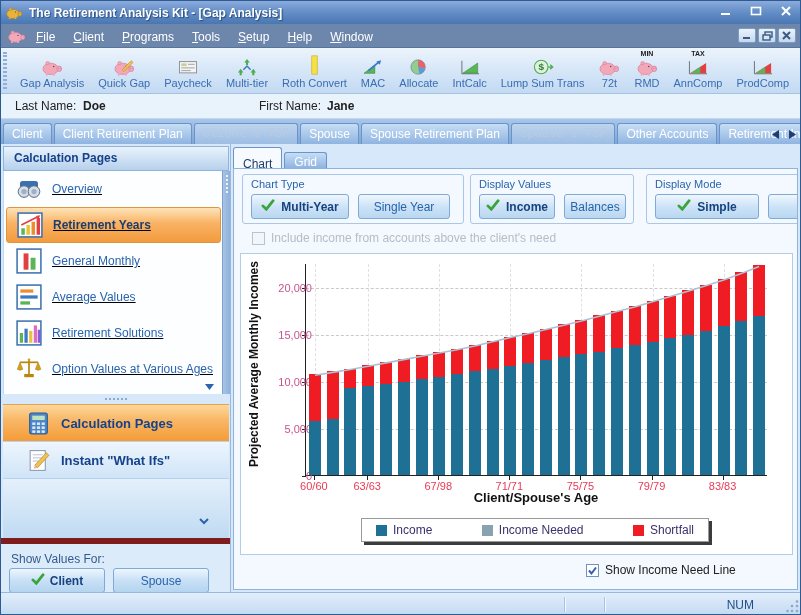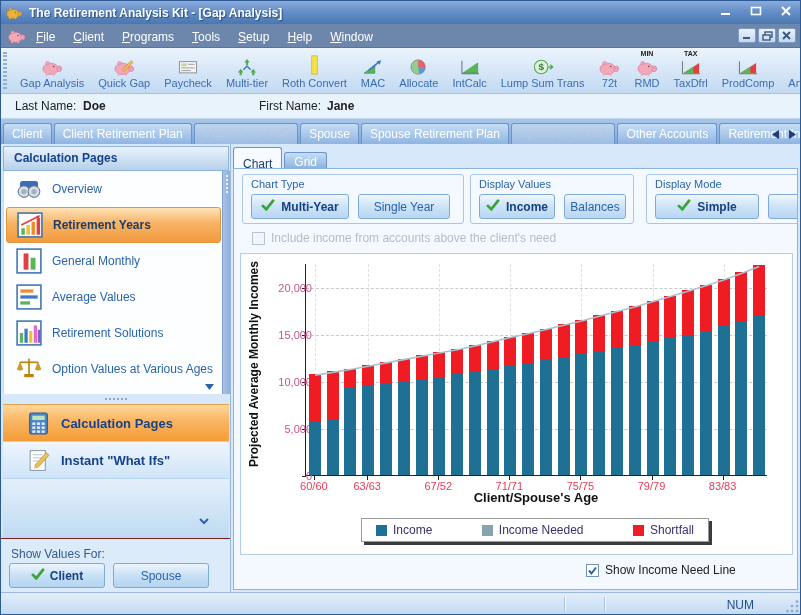--- a/index.html
+++ b/index.html
@@ -53,21 +53,21 @@
   .tab.disabled { color:#b9cbe2; background:linear-gradient(#bdd4ee,#9dbde4);font-family:Liberation Mono, monospace; }
   .tab-arrows { position:absolute; right:6px; top:6px; display:flex; gap:10px; }
 
   
   .sidebar { position:absolute; left:0; top:143px; width:230px; height:448px; background:#d6e8f9;
     border-right:1px solid #9ab8dd; }
   .sb-header { position:absolute; left:2px; top:2px; width:226px; height:25px;
     background:linear-gradient(#eaf3fc,#b6d0ec); border:1px solid #8fb4dc;
     color:#15428b; font-weight:bold; font-size:12px; line-height:23px; padding-left:10px; }
   .sb-list { position:absolute; left:2px; top:27px; width:220px; height:223px; background:#fdfeff;
-    border-left:1px solid #c5daf0; overflow:hidden; }
+    border-left:1px solid #c5daf0; overflow:hidden;text-decoration:underline; }
   .sb-item { height:36px; display:flex; align-items:center; margin:0 2px; border-radius:3px; cursor:default; }
   .sb-item .sb-icon { width:30px; margin-left:8px; display:flex; justify-content:center; }
   .sb-item .sb-label { font-size:12px; color:#2a64ad; margin-left:8px; }
   .sb-item.selected { background:linear-gradient(#fde3b8,#f9b264 45%,#f29b3e); border:1px solid #e0953d; }
   .sb-item.selected .sb-label { color:#1a3e6f; font-weight:bold; }
   .sb-scroll-arrow { position:absolute; right:16px; bottom:10px; }
   .sb-vstrip { position:absolute; right:0px; top:27px; width:8px; height:223px;
     background:linear-gradient(90deg,#a8c4e6,#8fb0d8); border-left:1px solid #7fa0cc; }
   .sb-vstrip .dots { margin:4px auto; width:2px; height:18px; border-left:2px dotted #ecf3fb; }
   .sb-hsplit { position:absolute; left:2px; top:250px; width:226px; height:10px; display:flex;
@@ -75,21 +75,21 @@
   .sb-hsplit .dots { width:22px; border-top:2px dotted #8fa9c8; }
   .sb-band { position:absolute; left:2px; width:226px; height:37px; display:flex; align-items:center; cursor:default; }
   .sb-band .sb-icon { width:34px; margin-left:18px; display:flex; justify-content:center; }
   .sb-band .sb-label { font-size:13px; font-weight:bold; color:#15428b; margin-left:6px; }
   .sb-band.active { background:linear-gradient(#fdd79b,#f9b868 40%,#f49c36); border-top:1px solid #e9a24b; }
   .sb-band.normal { background:linear-gradient(#eef6fe,#cfe4f7); border-top:1px solid #b7d2ee; }
   .sb-collapsed { position:absolute; left:2px; top:334px; width:226px; height:60px;
     background:linear-gradient(#e4f0fb,#bfdaf2); border-top:1px solid #b7d2ee; }
   .sb-collapsed .chev { position:absolute; right:20px; top:32px; }
   .sb-showvals { position:absolute; left:0; top:394px; width:229px; height:54px;
-    background:#dcebf9; border-top:1px solid #7f1d1d; }
+    background:#dcebf9; border-top:6px solid #7f1d1d; }
   .sb-showvals .svlabel { font-size:12px; color:#335a8e; position:absolute; left:10px; top:8px; }
   .sv-btn { position:absolute; top:24px; height:25px; border:1px solid #7fa9d7; border-radius:3px;
     background:linear-gradient(#eef6fe,#c8e0f6 50%,#b4d4f0); font-size:12px; color:#2a64ad;
     display:flex; align-items:center; justify-content:center; gap:5px; cursor:default; }
   .sv-btn.checked { color:#17427f; font-weight:bold; }
 
   
   .main { position:absolute; left:230px; top:143px; width:571px; height:448px; background:#d6e8f9; }
   .subtabs { position:absolute; left:2px; top:2px; display:flex; align-items:flex-end; height:22px; }
   .subtab { height:16px; padding:2px 9px 0; font-size:12px; color:#fff; margin-right:2px;
@@ -357,21 +357,21 @@
         <span class="tb-item">
           <span class="tb-badge">TAX</span>
           <span class="tb-icon">
             <svg width="22" height="18.04" viewBox="0 0 24 20">
               <line x1="2.5" y1="17.5" x2="22" y2="17.5" stroke="#666"></line>
               <line x1="2.5" y1="17.5" x2="2.5" y2="3.5" stroke="#666"></line>
               <path d="M3.5 16.8 L21 5.5 L21 16.8 Z" fill="#e04040"></path>
               <path d="M3.5 16.8 L14.5 9.8 L14.5 16.8 Z" fill="#58b558"></path>
             </svg>
           </span>
-          <span class="tb-label">TaxDfrl</span>
+          <span class="tb-label">AnnComp</span>
         </span>
         <span class="tb-item">
           <span class="tb-icon">
             <svg width="22" height="18.04" viewBox="0 0 24 20">
               <line x1="2.5" y1="17.5" x2="22" y2="17.5" stroke="#666"></line>
               <line x1="2.5" y1="17.5" x2="2.5" y2="3.5" stroke="#666"></line>
               <path d="M3.5 16.8 L21 5.5 L21 16.8 Z" fill="#e04040"></path>
               <path d="M3.5 16.8 L14.5 9.8 L14.5 16.8 Z" fill="#58b558"></path>
             </svg>
           </span>
@@ -696,21 +696,21 @@
             <svg class="need-line-svg" width="462" height="212">
               <polyline points="8.9,111.2 26.7,108.4 44.4,105.5 62.2,102.2 80.0,98.9 97.7,95.6 115.5,92.3 133.3,89.0 151.0,85.7 168.8,82.0 186.6,77.7 204.3,73.5 222.1,69.7 239.9,65.5 257.7,61.2 275.4,57.0 293.2,52.3 311.0,47.6 328.7,42.9 346.5,37.7 364.3,32.5 382.0,27.3 399.8,21.7 417.6,16.0 435.3,9.4 453.1,2.4" fill="none" stroke="#aac2d4" stroke-width="1.6"></polyline>
             </svg>
           </div>
         <div id="xlabels">
             <div class="xtick-mark" style="left: 72.8846px; top: 222px; position: absolute;"></div>
             <div class="xtick-label" style="left: 72.8846px; top: 226px;">60/60</div>
             <div class="xtick-mark" style="left: 126.192px; top: 222px; position: absolute;"></div>
             <div class="xtick-label" style="left: 126.192px; top: 226px;">63/63</div>
             <div class="xtick-mark" style="left: 197.269px; top: 222px; position: absolute;"></div>
-            <div class="xtick-label" style="left: 197.269px; top: 226px;">67/52</div>
+            <div class="xtick-label" style="left: 197.269px; top: 226px;">67/98</div>
             <div class="xtick-mark" style="left: 268.346px; top: 222px; position: absolute;"></div>
             <div class="xtick-label" style="left: 268.346px; top: 226px;">71/71</div>
             <div class="xtick-mark" style="left: 339.423px; top: 222px; position: absolute;"></div>
             <div class="xtick-label" style="left: 339.423px; top: 226px;">75/75</div>
             <div class="xtick-mark" style="left: 410.5px; top: 222px; position: absolute;"></div>
             <div class="xtick-label" style="left: 410.5px; top: 226px;">79/79</div>
             <div class="xtick-mark" style="left: 481.577px; top: 222px; position: absolute;"></div>
             <div class="xtick-label" style="left: 481.577px; top: 226px;">83/83</div>
           </div>
         <div class="x-axis-title">Client/Spouse's Age</div>

